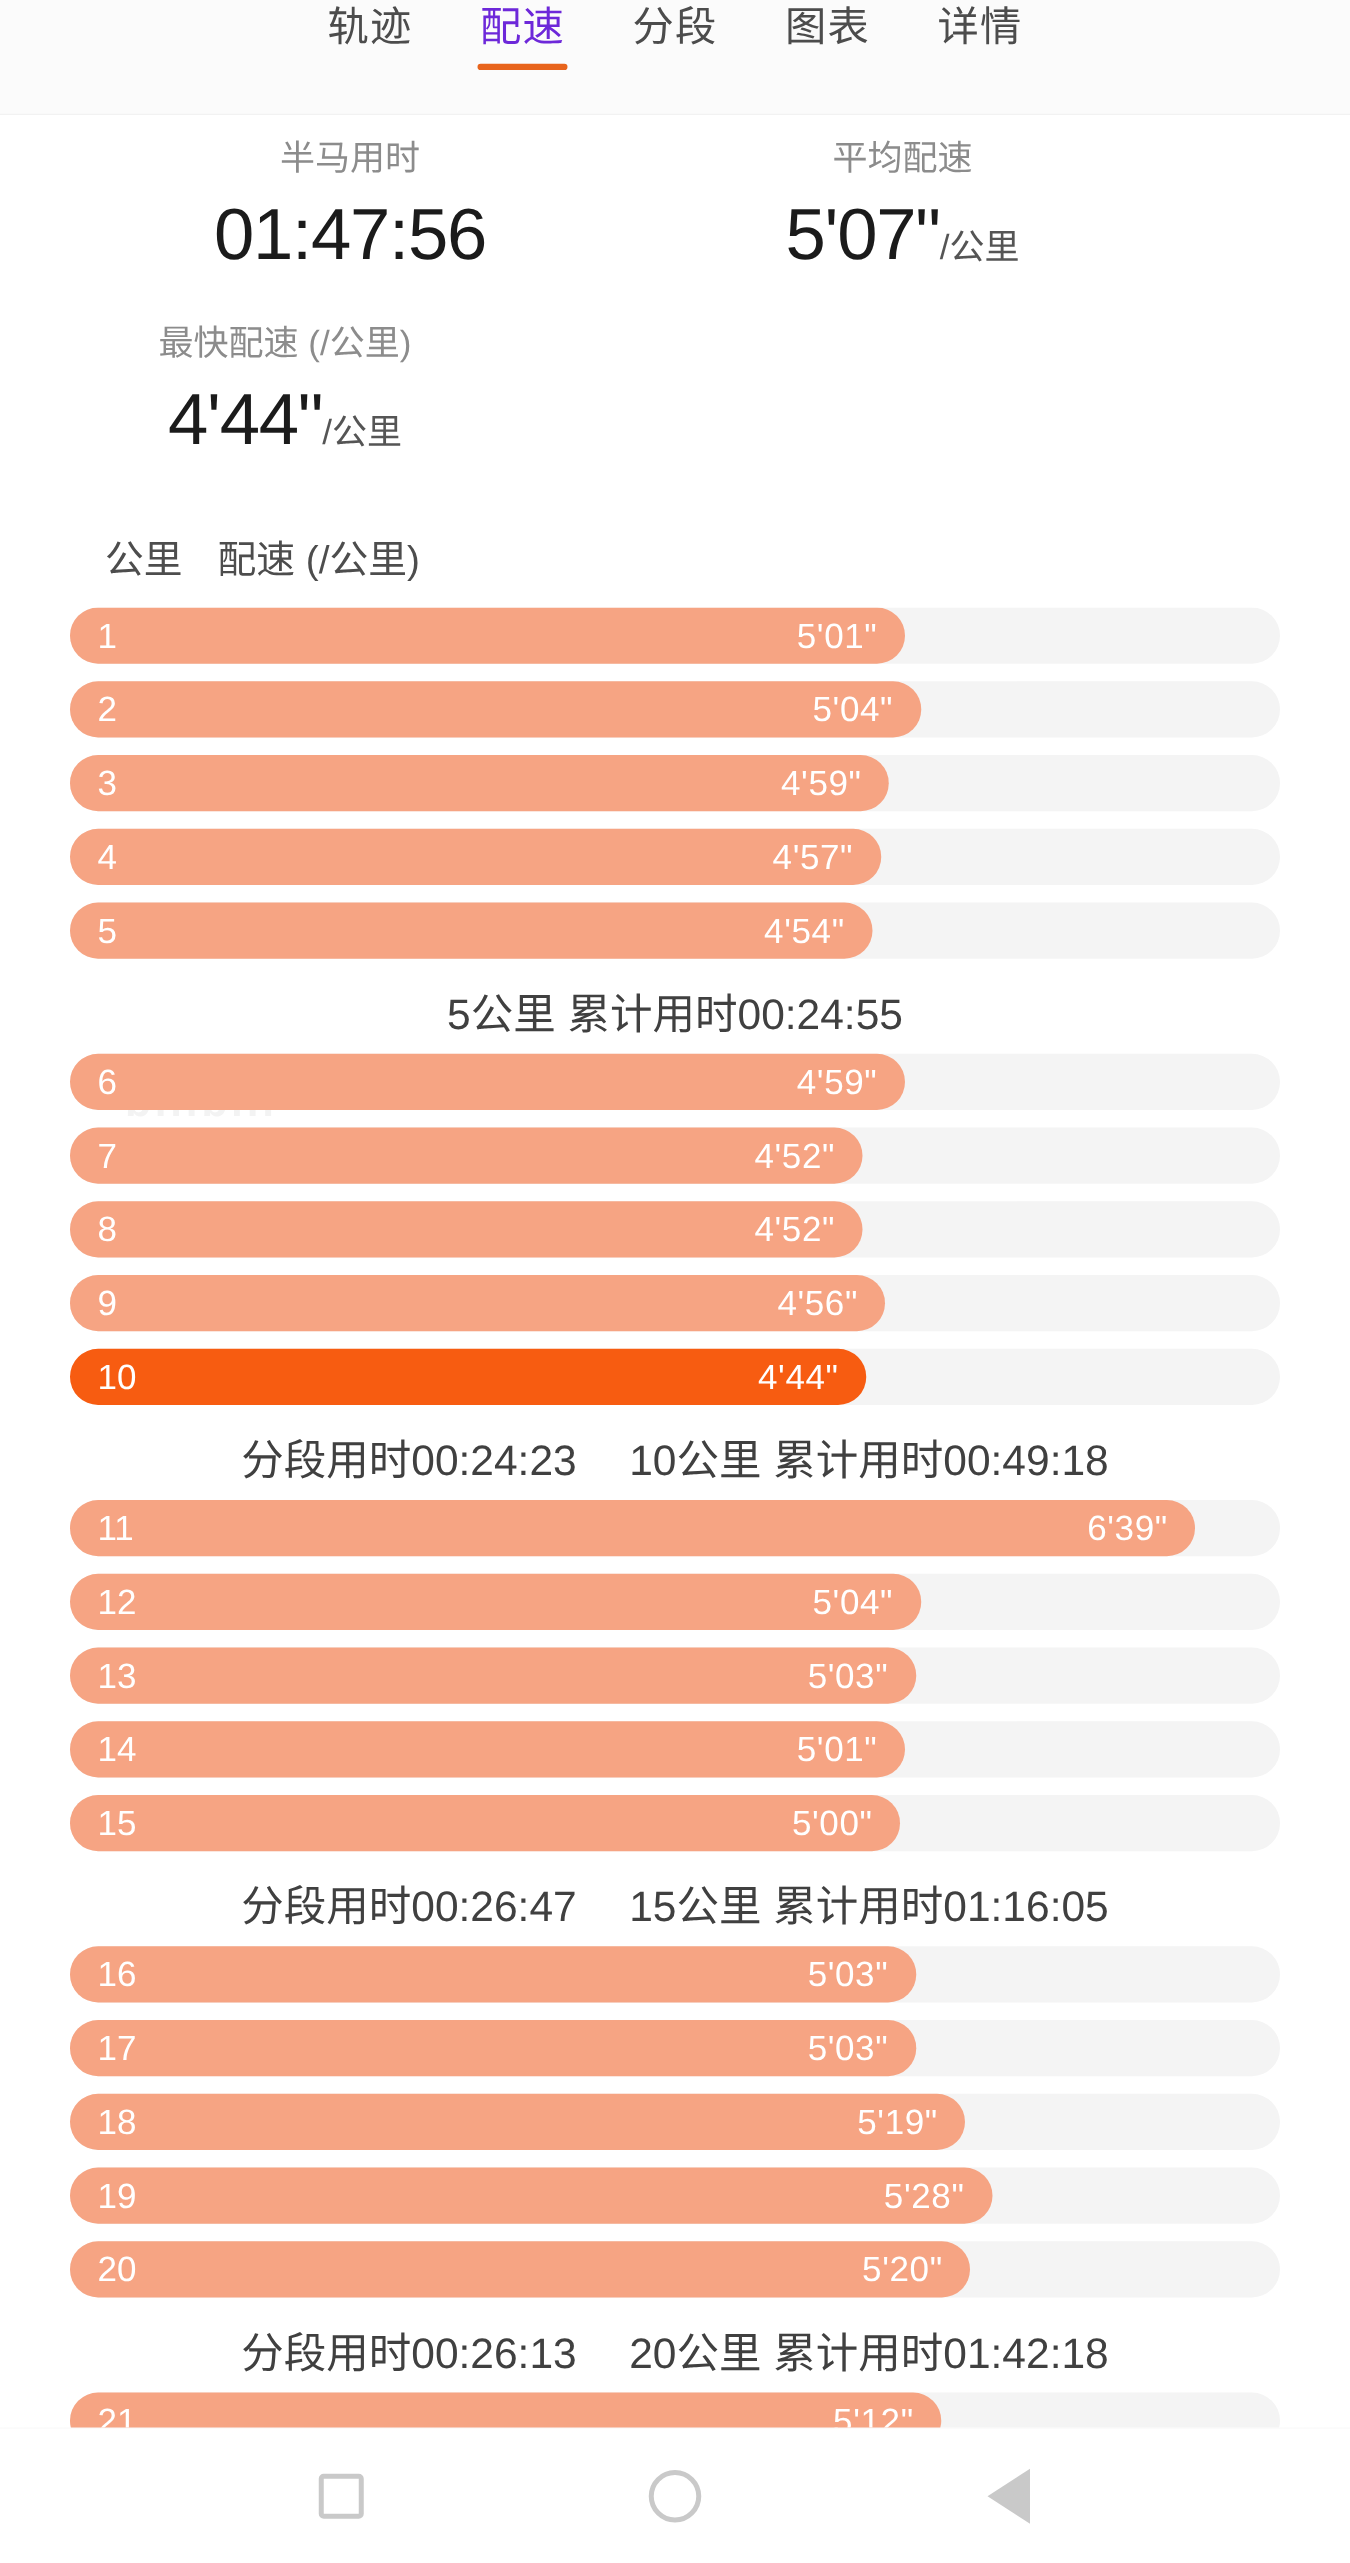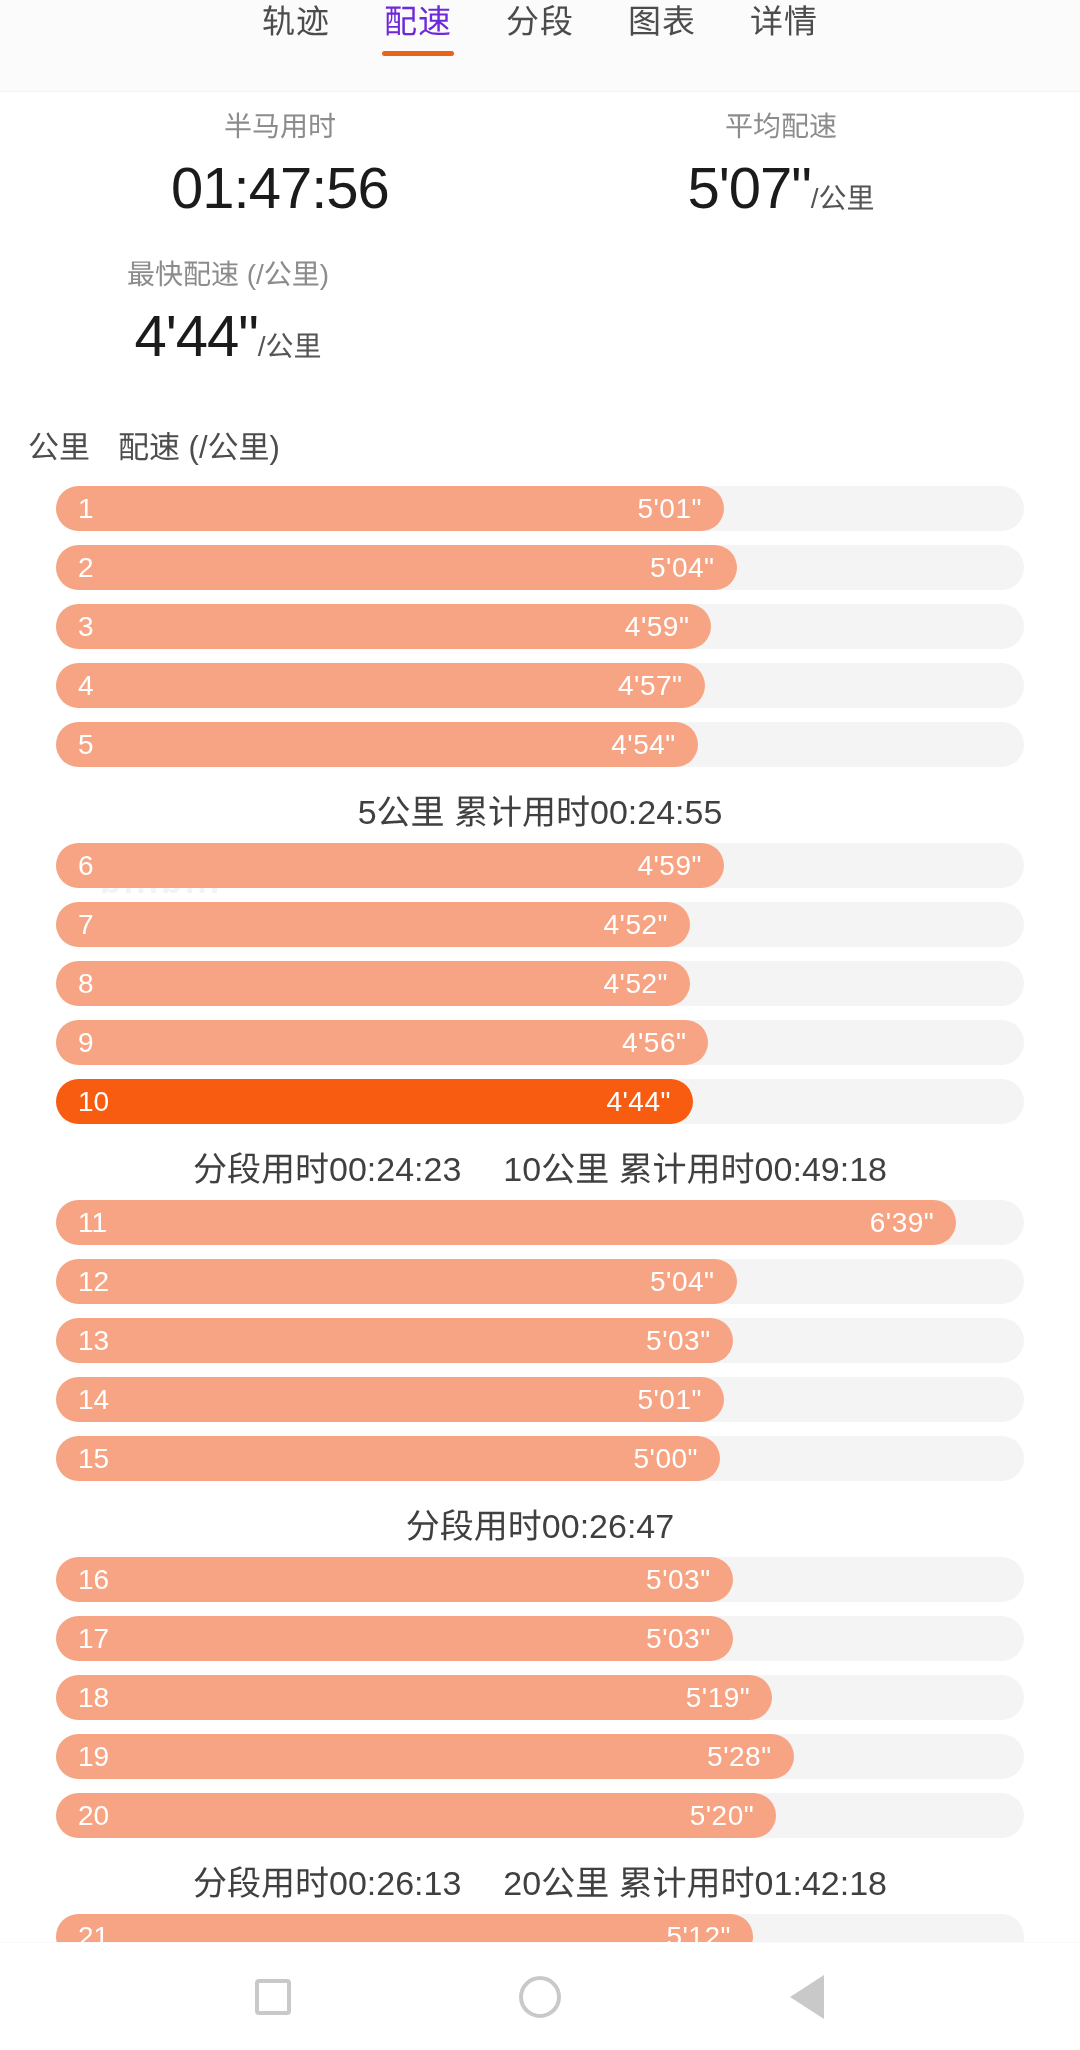--- a/index.html
+++ b/index.html
@@ -76,29 +76,29 @@
     font-weight: 400;
     white-space: nowrap;
     letter-spacing: -1px;
   }
   .stat-unit {
     font-size: 28px;
     color: #555;
     letter-spacing: 0;
   }
   .stat-time { left: 70px; top: 14px; width: 420px; }
-  .stat-avg  { left: 571px; top: 14px; width: 420px; }
+  .stat-avg  { left: 512px; top: 14px; width: 420px; }
   .stat-best { left: 18px; top: 162px; width: 420px; }
 
   
   .list-header {
     flex: 0 0 76px;
     display: flex;
     align-items: center;
-    padding-left: 28px;
+    padding-left: 84px;
     gap: 28px;
   }
   .list-header span {
     font-size: 31px;
     color: #4d4d4d;
     line-height: 44px;
   }
 
   
   .splits {
@@ -321,20 +321,21 @@
         </div>
       </div>
       <div class="split-row">
         <div class="split-bar" style="width: 68.6%;">
           <span class="split-km">15</span>
           <span class="split-pace">5'00"</span>
         </div>
       </div>
       <div class="summary-row">
         <span class="lap">分段用时00:26:47</span>
+        <span>15公里 累计用时01:16:05</span>
       </div>
       <div class="split-row">
         <div class="split-bar" style="width: 69.9%;">
           <span class="split-km">16</span>
           <span class="split-pace">5'03"</span>
         </div>
       </div>
       <div class="split-row">
         <div class="split-bar" style="width: 69.9%;">
           <span class="split-km">17</span>

